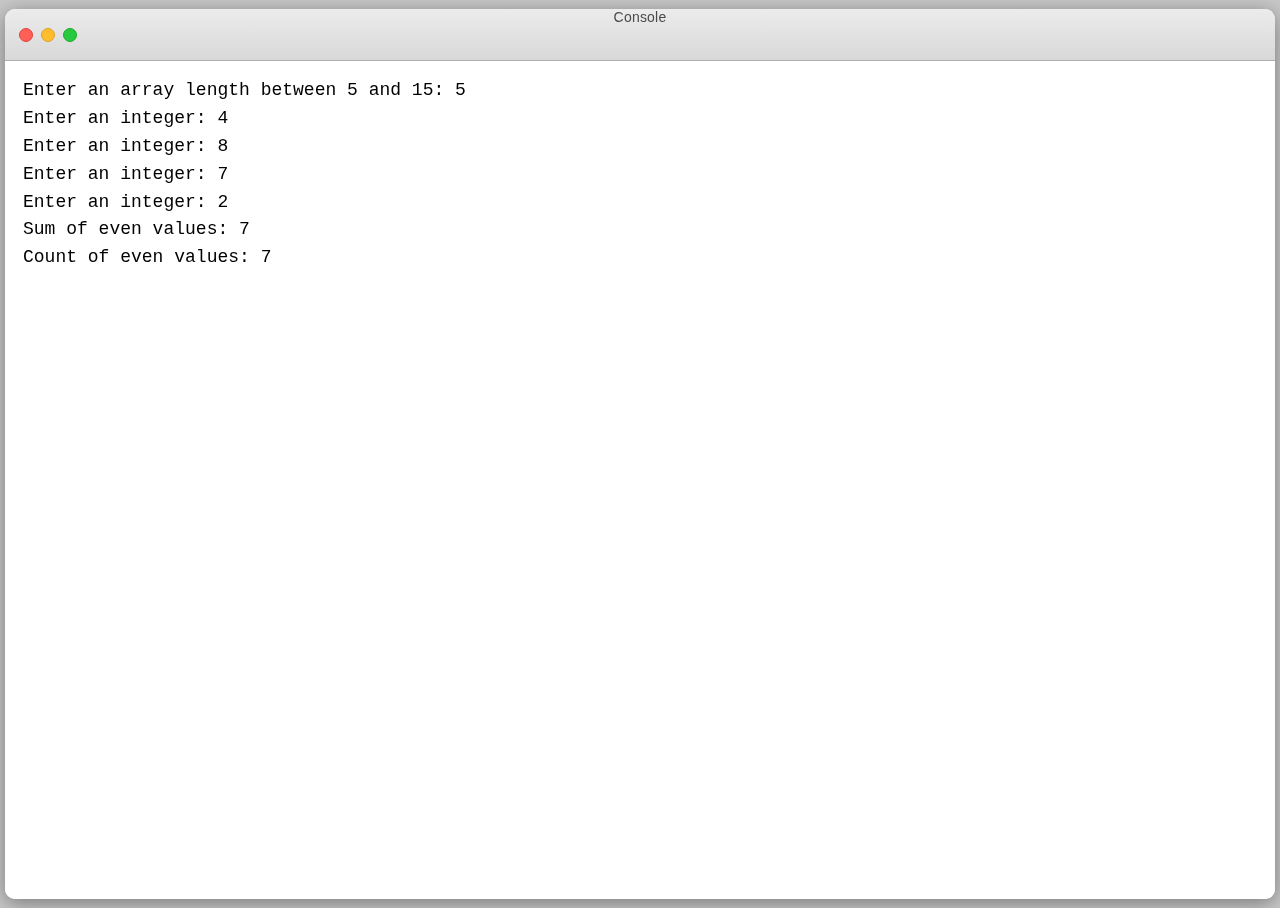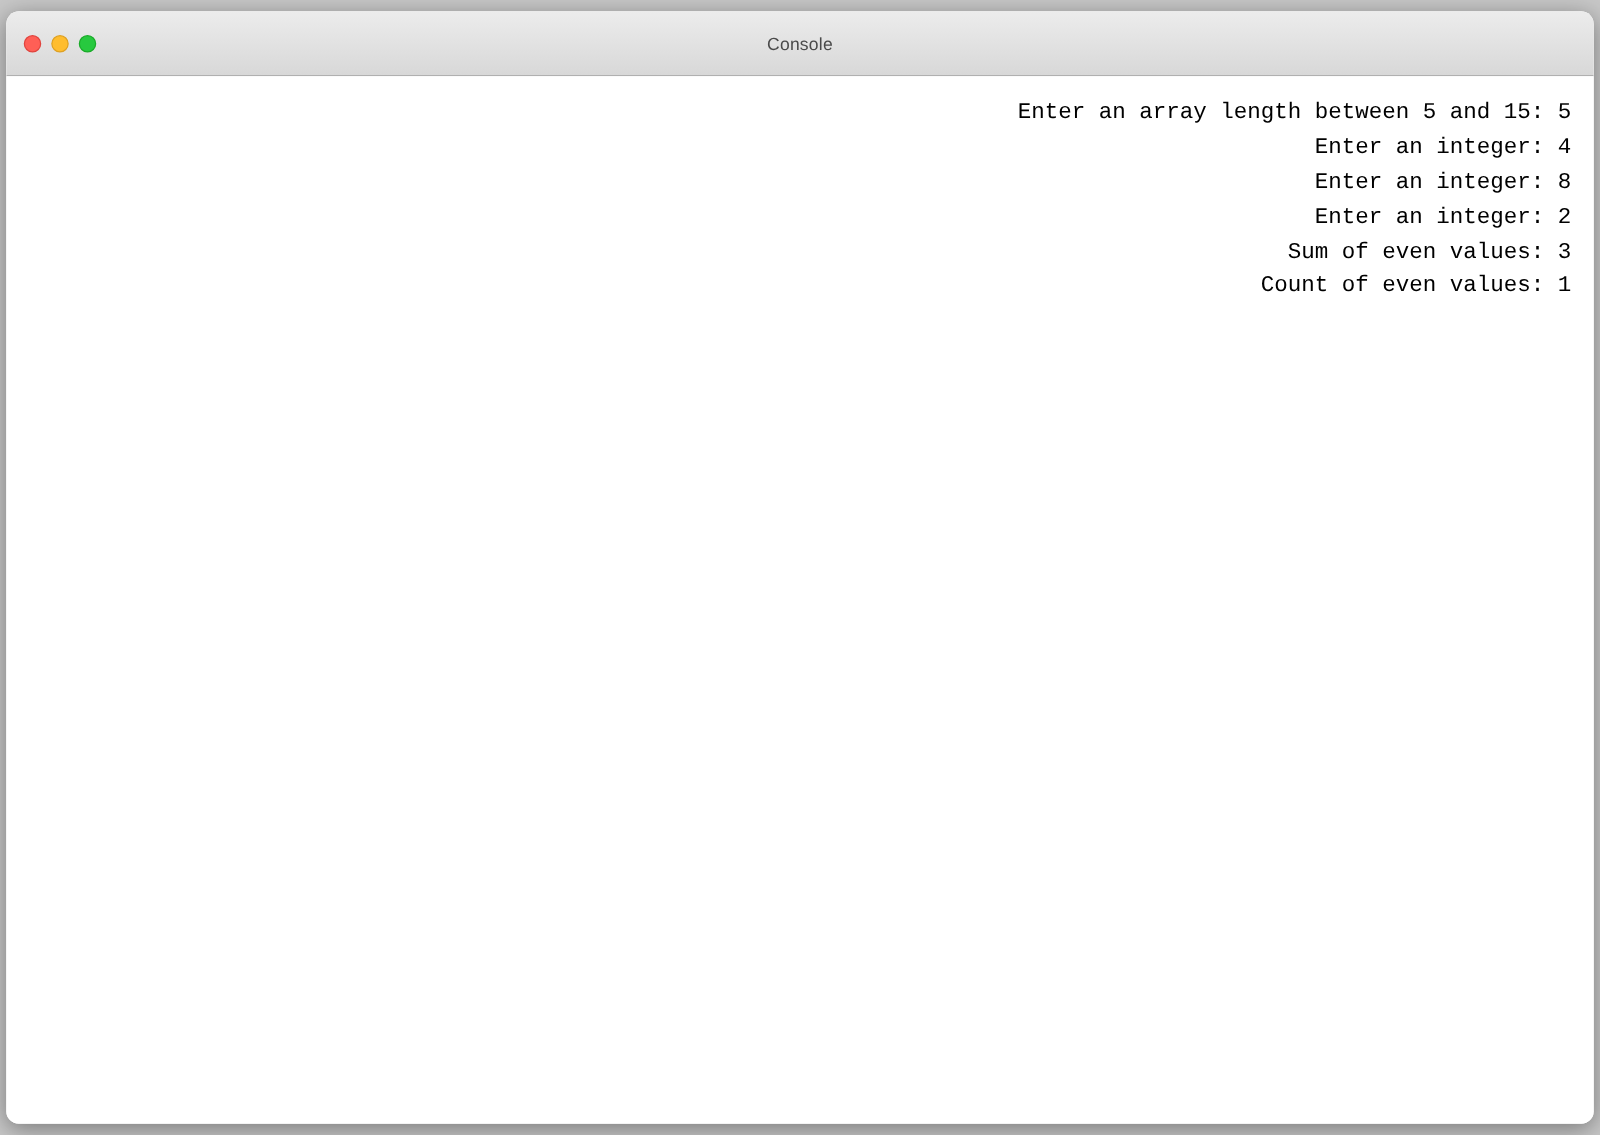--- a/index.html
+++ b/index.html
@@ -26,21 +26,20 @@
       box-shadow: 0 4px 20px rgba(0,0,0,0.4);
       overflow: hidden;
       display: flex;
       flex-direction: column;
     }
 
     .titlebar {
       background: linear-gradient(to bottom, #ececec, #d8d8d8);
       height: 52px;
       display: flex;
-      align-items: center;
       padding: 0 14px;
       border-bottom: 1px solid #b0b0b0;
       border-radius: 10px 10px 0 0;
       position: relative;
     }
 
     .traffic-lights {
       display: flex;
       gap: 8px;
       align-items: center;
@@ -85,21 +84,20 @@
       font-family: 'Courier New', Courier, monospace;
       font-size: 18px;
       line-height: 1.55;
       color: #000000;
       overflow-y: auto;
     }
 
     .console-line {
       display: block;
       white-space: pre;
-      text-align: right;
     }
 
     .cursor {
       display: inline-block;
       width: 2px;
       height: 1.1em;
       background: #000;
       vertical-align: text-bottom;
       animation: blink 1s step-end infinite;
     }
@@ -118,17 +116,18 @@
       <div class="traffic-light minimize"></div>
       <div class="traffic-light maximize"></div>
     </div>
     <span class="titlebar-title">Console</span>
   </div>
 
   <div class="console-body">
   <span class="console-line">Enter an array length between 5 and 15: 5</span>
       <span class="console-line">Enter an integer: 4</span>
       <span class="console-line">Enter an integer: 8</span>
+      <span class="console-line">Enter an integer: 7</span>
       <span class="console-line">Enter an integer: 2</span>
-      <span class="console-line">Sum of even values: 3</span>
-      <span class="console-line">Count of even values: 1</span>
+      <span class="console-line">Sum of even values: 7</span>
+      <span class="console-line">Count of even values: 7</span>
     </div>
 </div>
 
 </body></html>

